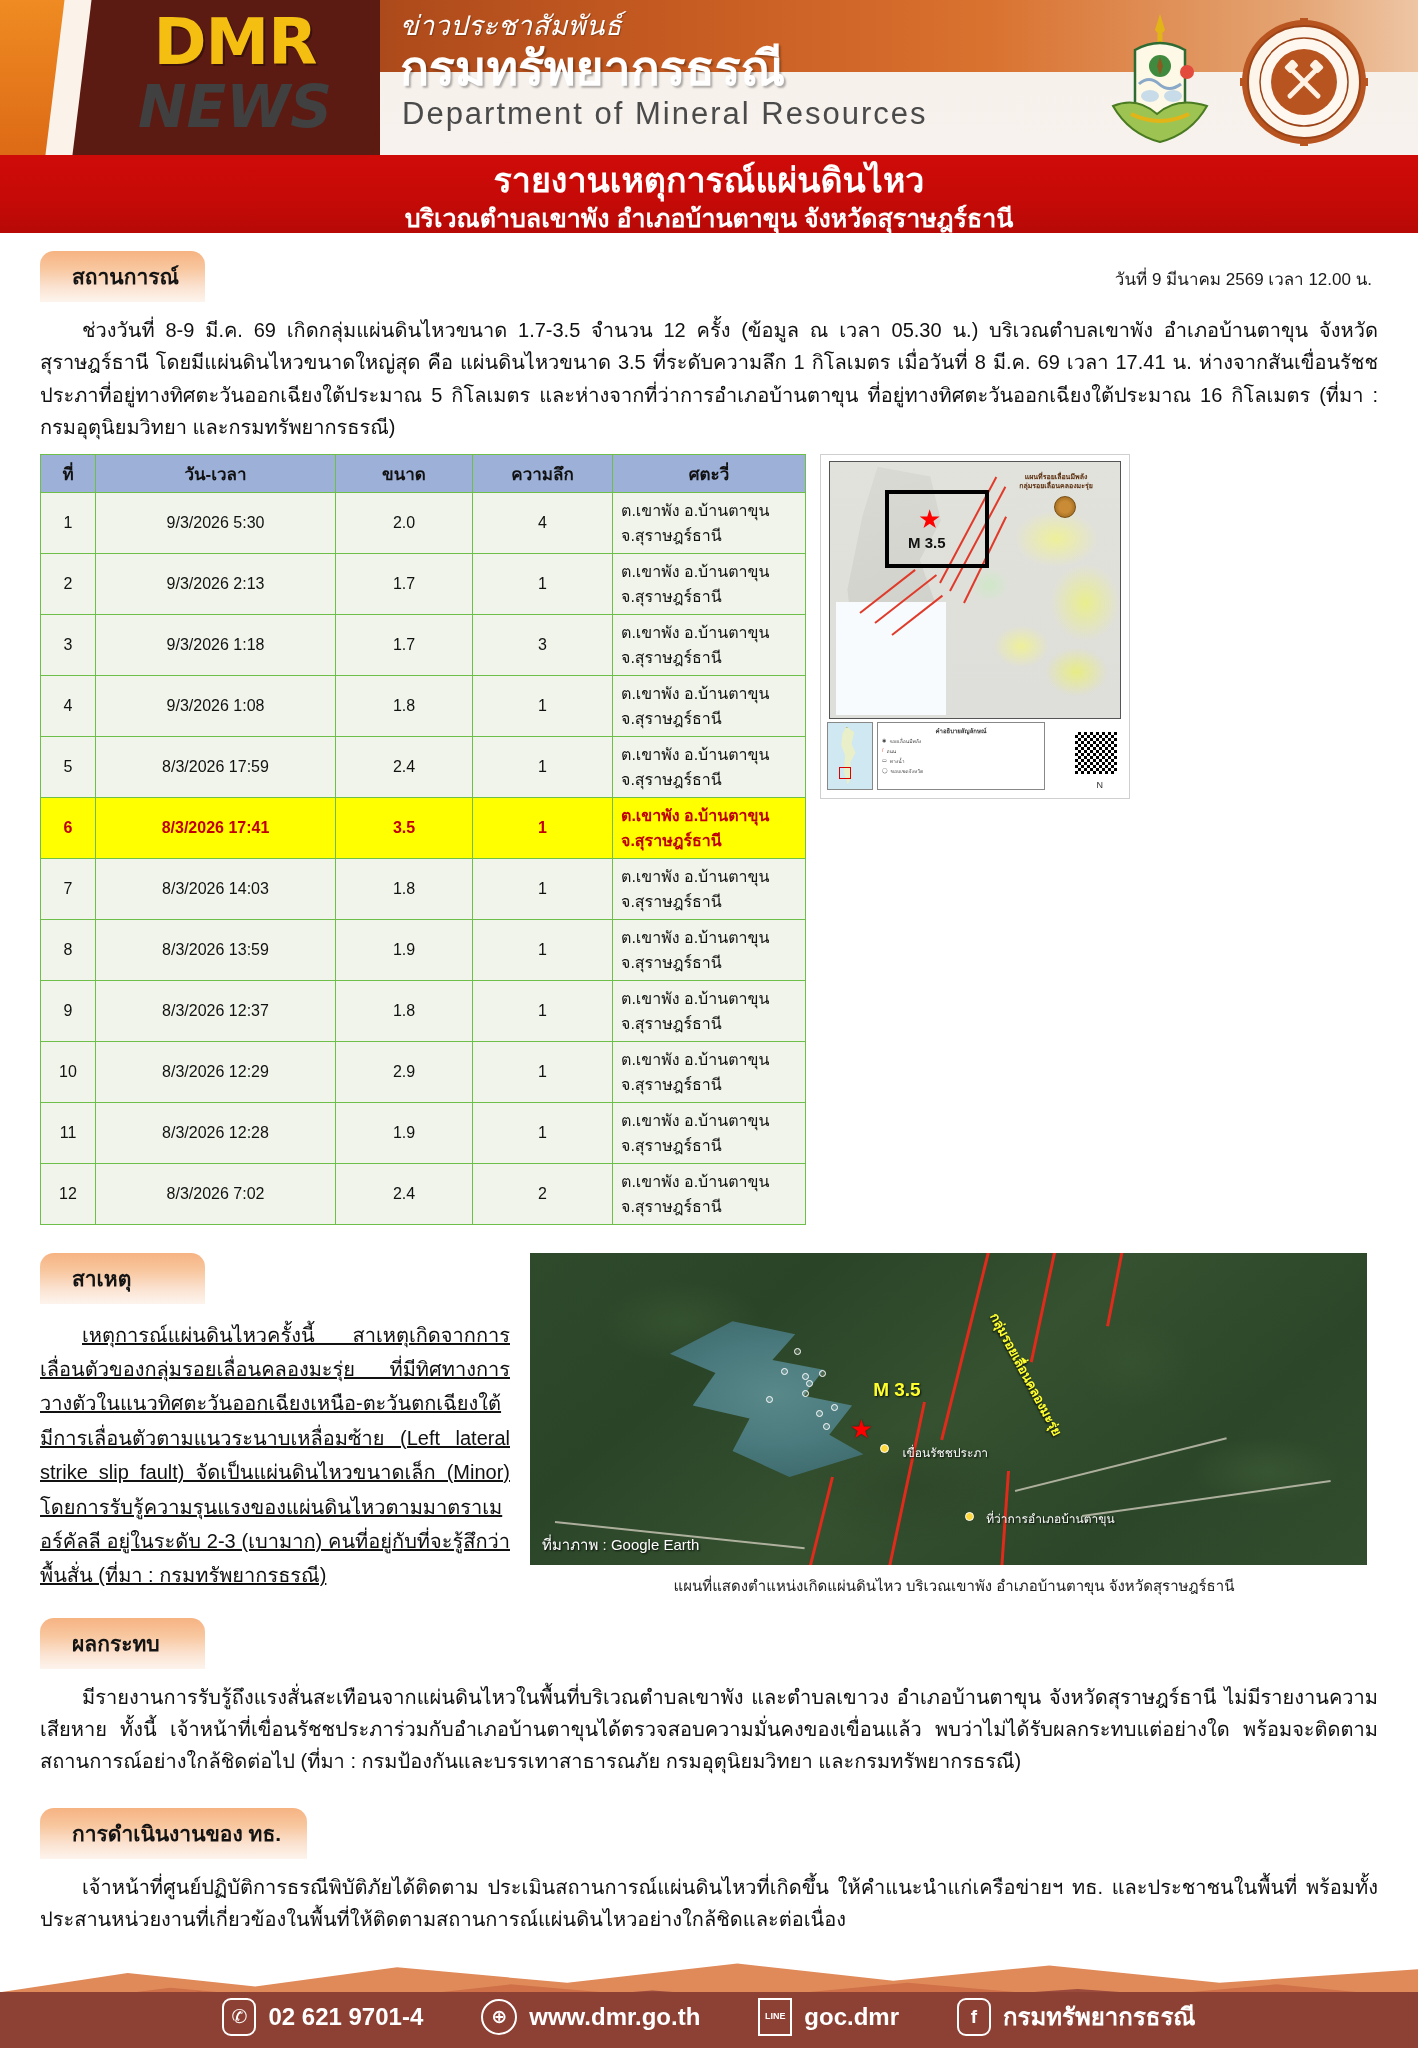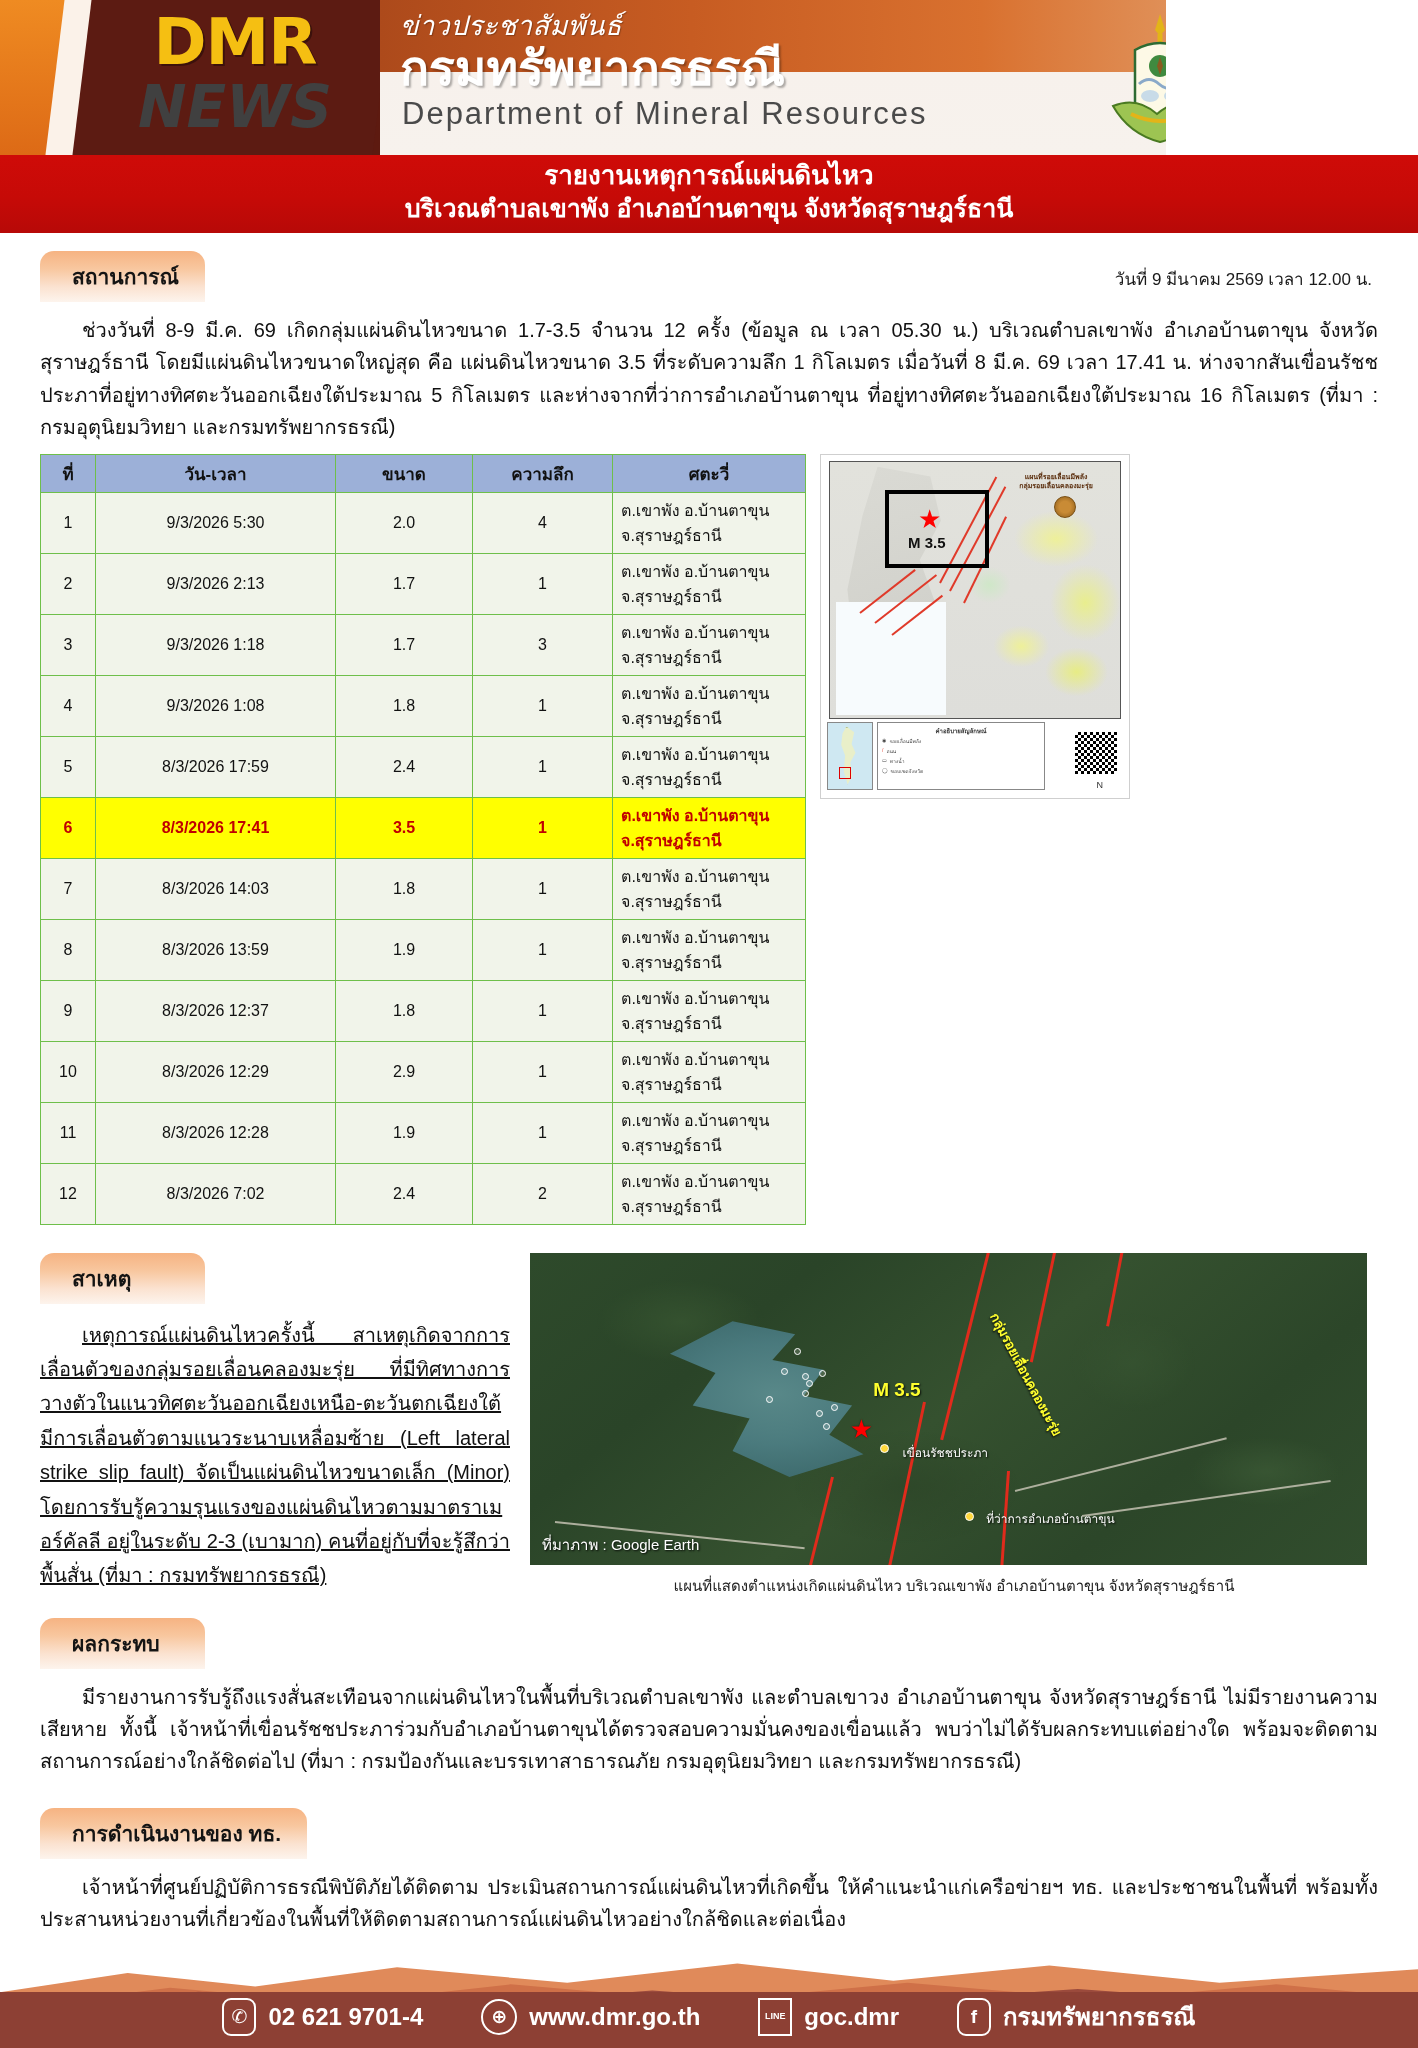--- a/index.html
+++ b/index.html
@@ -5,21 +5,21 @@
   * { box-sizing: border-box; margin: 0; padding: 0; }
   html, body {
     width: 1418px; height: 2048px;
     font-family: "Liberation Sans", "DejaVu Sans", sans-serif;
     background: #ffffff;
     overflow: hidden;
   }
   .page { position: relative; width: 1418px; height: 2048px; background:#fff; }
 
   
-  .banner { position: relative; width: 1166px; height: 155px; overflow: hidden; }
+  .banner { position: relative; width: 1418px; height: 155px; overflow: hidden; }
   .banner-bg-left {
     position:absolute; left:0; top:0; width:380px; height:155px;
     background: linear-gradient(100deg,#e8731c 0%, #d4641a 18%, #fdf6ee 19%, #fdf6ee 26%, #5d1a10 27%, #5d1a10 100%);
   }
   .banner-dmr-block {
     position:absolute; left:82px; top:0; width:300px; height:155px;
     background:#5c1b12;
     transform: skewX(-7deg);
   }
   .banner-orangewedge{
@@ -69,21 +69,21 @@
   .emblem { position:absolute; top:10px; }
   .emblem-garuda { left:1095px; width:130px; height:140px; }
   .emblem-seal  { left:1240px; top:18px; width:128px; height:128px; }
 
   
   .titlebar {
     position:relative; width:1418px; height:78px;
     background: linear-gradient(180deg,#cf0b08 0%, #c60a07 55%, #b70907 100%);
     text-align:center; color:#fff; padding-top:4px;
   }
-  .titlebar .t1 { font-size:26px; font-weight:bold; line-height:1.25; }
+  .titlebar .t1 { font-size:34px; font-weight:bold; line-height:1.25; }
   .titlebar .t2 { font-size:25px; font-weight:bold; line-height:1.3; }
 
   
   .content { position:relative; padding: 0 40px; }
   .datestamp { position:absolute; right:46px; top:14px; font-size:17px; color:#1a1a1a; }
 
   .pill {
     display:inline-block; min-width:165px; padding:9px 26px 9px 32px;
     font-size:21px; font-weight:bold; color:#141414;
     background: linear-gradient(180deg,#f6b382 0%, #f8c79f 35%, #fbe2d0 70%, #fdf4ed 100%);

